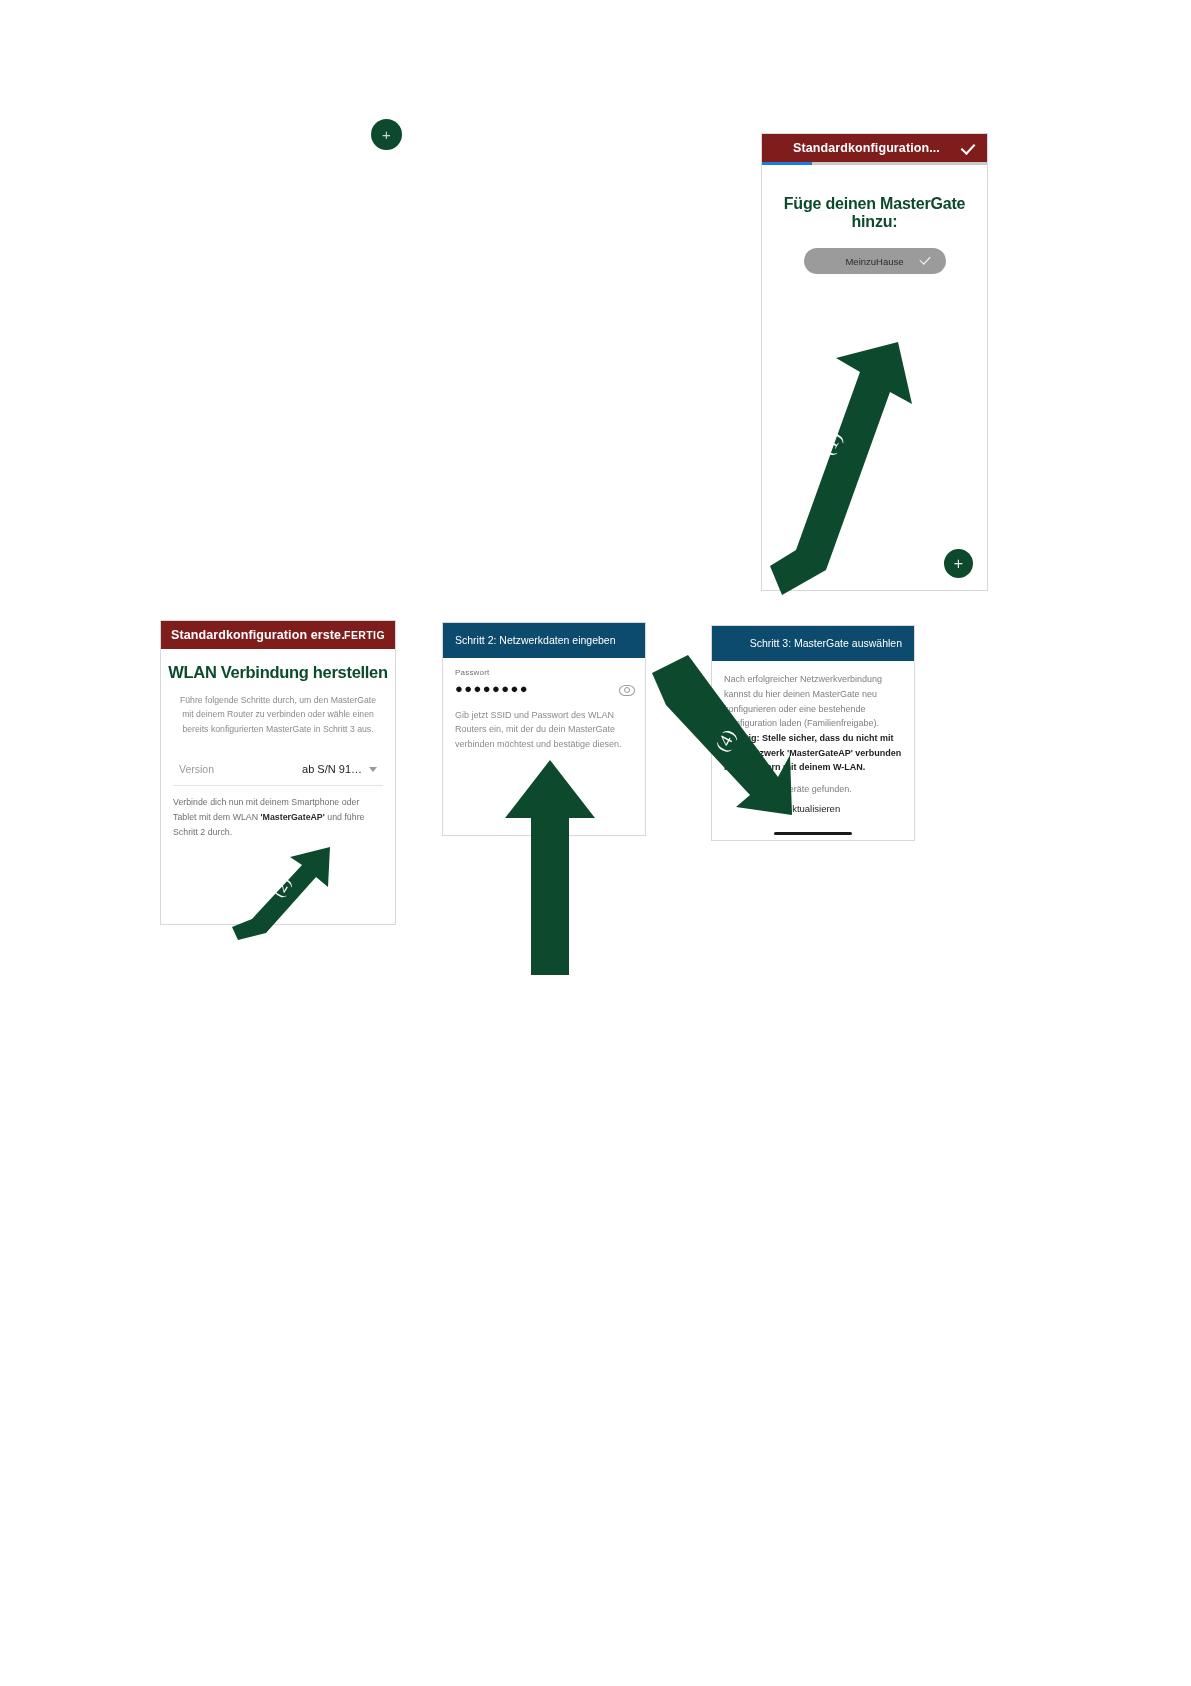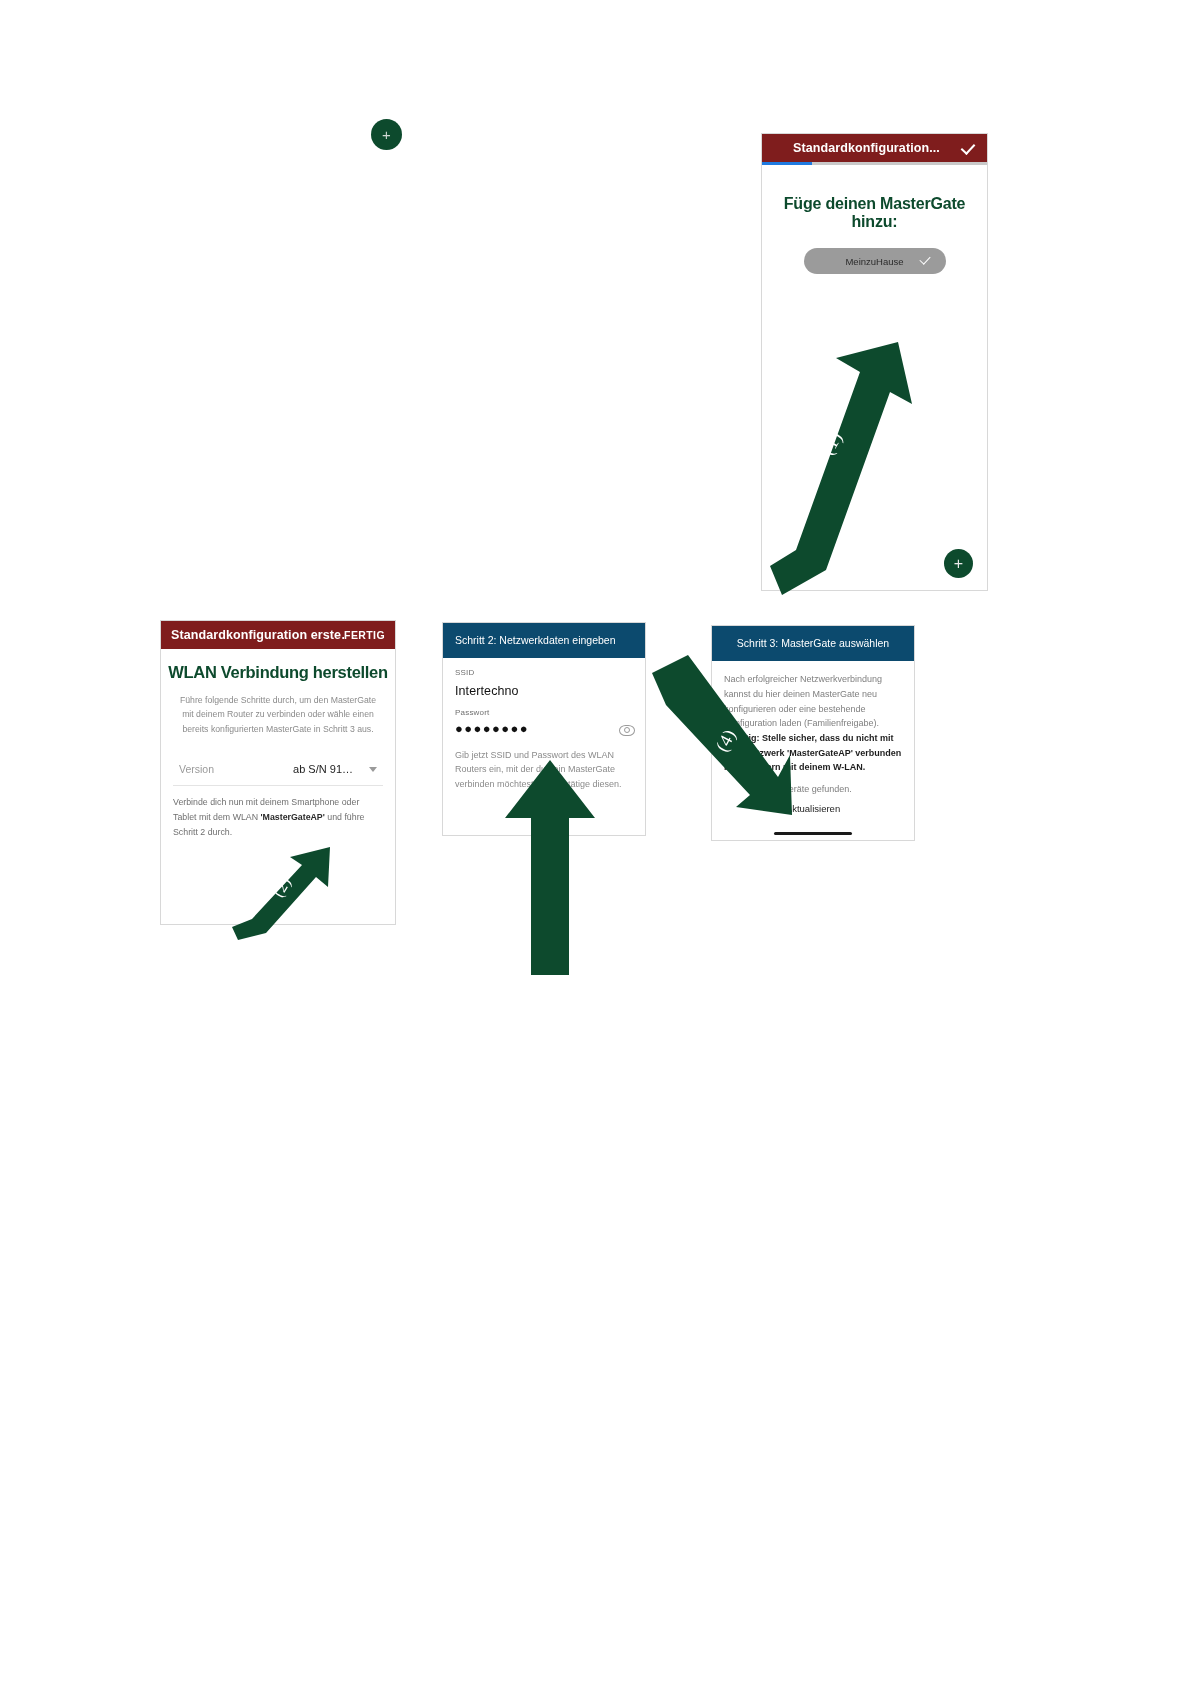--- a/index.html
+++ b/index.html
@@ -160,21 +160,21 @@
   #panelB .step-bar { margin: 14px 12px 0 12px; }
   .version-row {
     margin: 0 12px;
     padding: 11px 6px 10px 6px;
     display: flex;
     align-items: center;
     justify-content: space-between;
     border-bottom: 1px solid #e4e4e4;
   }
   .version-row .vr-label { font-size: 10.5px; color: #9a9a9a; }
-  .version-row .vr-right { display:flex; align-items:center; gap:16px; }
+  .version-row .vr-right { display:flex; align-items:center; gap:7px; }
   .version-row .vr-value { font-size: 11px; color: #1d1d1d; }
   .caret-down {
     width: 0; height: 0;
     border-left: 4.5px solid transparent;
     border-right: 4.5px solid transparent;
     border-top: 5px solid #9a9a9a;
   }
   #panelB .footB {
     margin: 9px 12px 0 12px;
     font-size: 8.8px;
@@ -207,21 +207,21 @@
   }
   #panelC .helper {
     margin: 11px 12px 0 12px;
     font-size: 9px;
     color: #8b8b8b;
     line-height: 1.62;
   }
 
   
   #panelD { left: 711px; top: 625px; width: 204px; height: 216px; }
-  #panelD .step-bar { margin: 0; text-align:center; font-size: 10.5px; padding: 10px 12px; }
+  #panelD .step-bar { margin: 0; text-align:right; font-size: 10.5px; padding: 10px 12px; }
   #panelD .paraD {
     margin: 11px 12px 0 12px;
     font-size: 9px;
     color: #7f7f7f;
     line-height: 1.63;
   }
   #panelD .paraD b { color: #1d1d1d; }
   #panelD .found {
     margin-top: 7px;
     font-size: 9px;
@@ -302,24 +302,20 @@
     </div>
     <div class="footB">
       Verbinde dich nun mit deinem Smartphone oder Tablet mit dem WLAN
       <b>'MasterGateAP'</b> und führe Schritt 2 durch.
     </div>
   </div>
 
   
   <div class="panel" id="panelC">
     <div class="step-bar">Schritt 2: Netzwerkdaten eingeben</div>
-    <div class="field">
-      <div class="field-label">SSID</div>
-      <div class="field-value">Intertechno</div>
-    </div>
     <div class="field">
       <div class="field-label">Passwort</div>
       <div class="pw-row">
         <span class="pw-dots">●●●●●●●●</span>
         <span class="eye"></span>
       </div>
     </div>
     <div class="helper">Gib jetzt SSID und Passwort des WLAN Routers ein, mit der du dein MasterGate verbinden möchtest und bestätige diesen.</div>
   </div>
 

